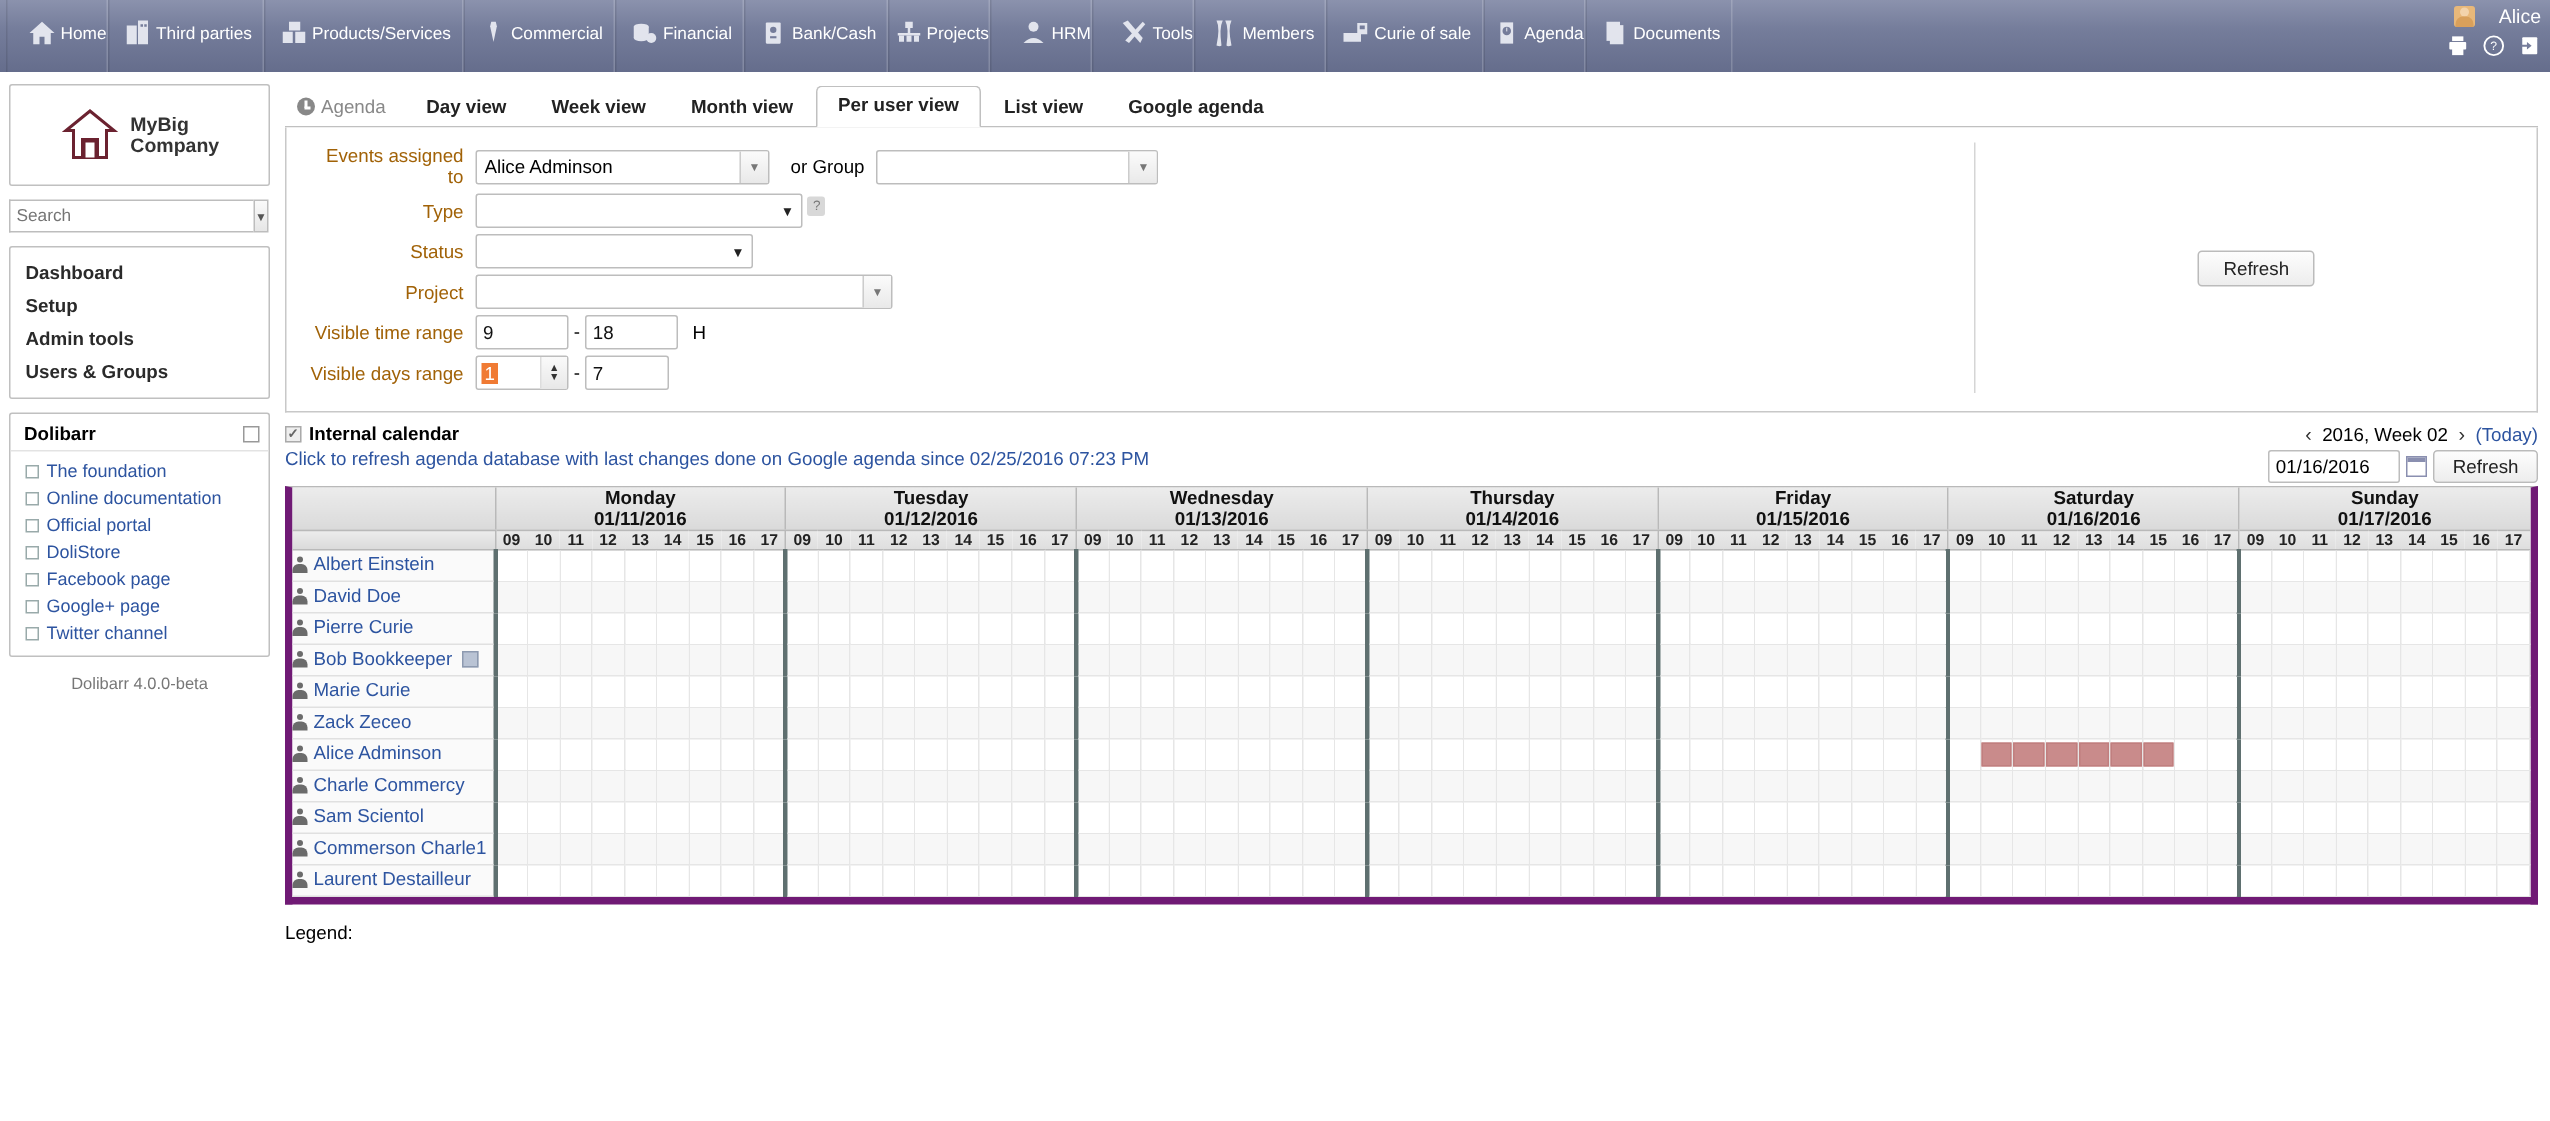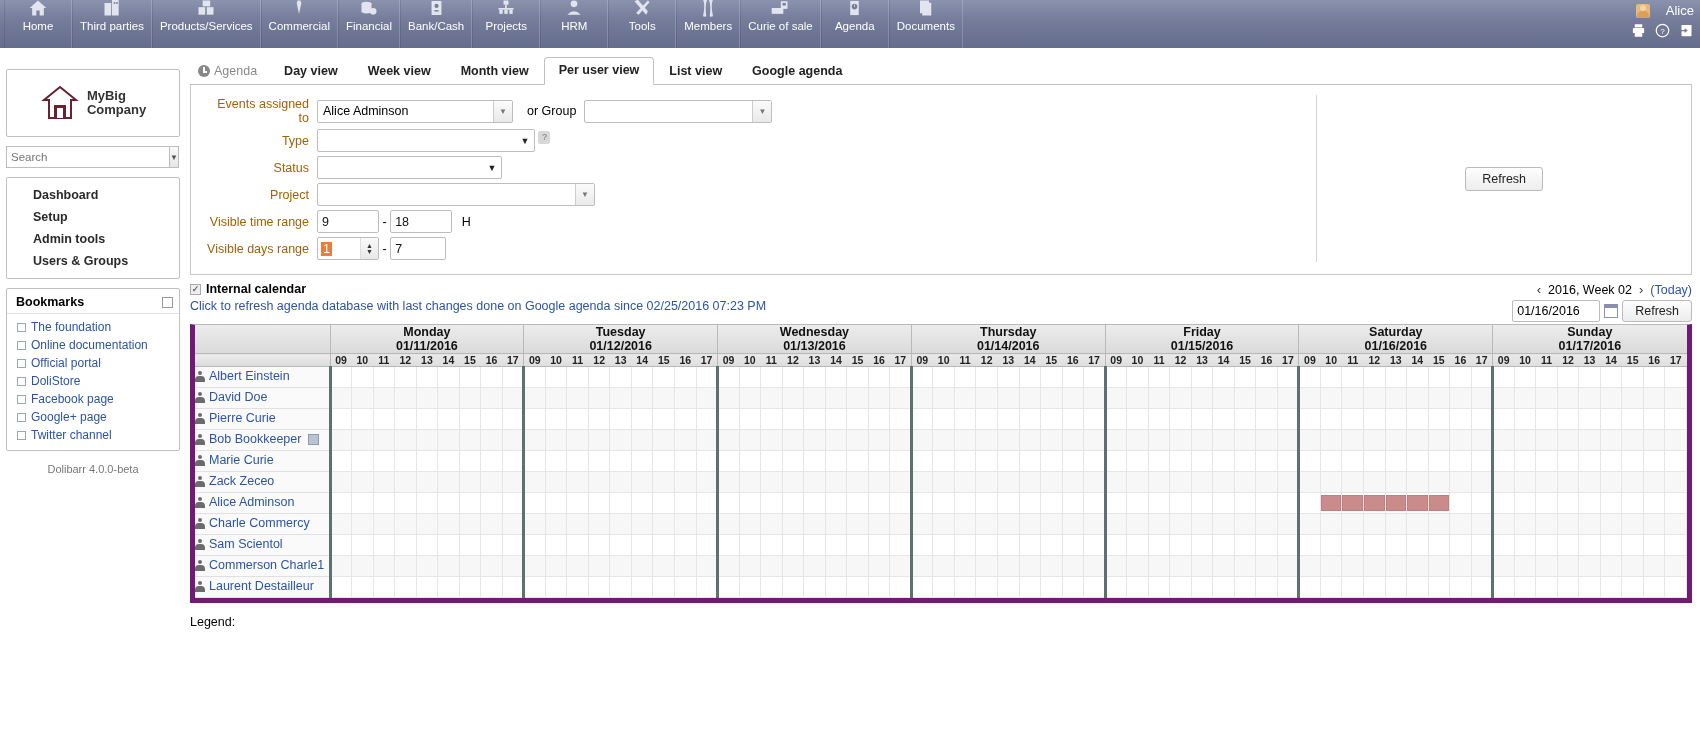--- a/index.html
+++ b/index.html
@@ -18,24 +18,24 @@
     position:relative;
     height:48px;
     background:linear-gradient(to bottom,#8b92ad 0%,#757d9b 40%,#656d8c 100%);
     display:flex;
     align-items:stretch;
     padding-left:4px;
   }
   .tmitem {
     width:68px;
     display:flex;
-    flex-direction:column;
+    flex-direction:row;
     align-items:center;
     justify-content:flex-end;
-    padding-bottom:16px;
+    padding-bottom:3px;
     color:#fff;
     font-size:11.5px;
     border-right:1px solid rgba(255,255,255,0.18);
     border-left:1px solid rgba(0,0,0,0.10);
     text-decoration:none;
     white-space:nowrap;
     position:relative;
   }
   .tmitem.wide { width:auto; padding-left:7px; padding-right:7px; }
   .tmicon {
@@ -61,21 +61,21 @@
   #avatar:before{content:'';position:absolute;left:4px;top:1px;width:6px;height:6px;border-radius:50%;background:#f3d3ab;}
   #avatar:after{content:'';position:absolute;left:1px;top:7px;width:12px;height:8px;border-radius:5px 5px 0 0;background:#d9a05b;}
   #toprighticons { display:flex; gap:9px; margin-top:5px; }
   #toprighticons span { width:15px;height:15px;display:flex;align-items:center;justify-content:center; cursor:pointer;}
   #toprighticons svg { fill:#fff; }
 
   
   #body { display:flex; align-items:flex-start; }
 
   
-  #left { width:180px; flex:0 0 180px; padding:8px 0 0 6px;margin-top:13px; }
+  #left { width:180px; flex:0 0 180px; padding:8px 0 0 6px; }
   .lbox {
     border:1px solid #c0c0c0;
     background:#fff;
     margin-bottom:9px;
     border-radius:2px;
   }
   #logobox {
     height:68px;
     display:flex; align-items:center; justify-content:center; gap:7px;
     padding:0 6px;
@@ -90,21 +90,21 @@
     font-family:"Liberation Sans", sans-serif;
     background:#fff;
   }
   #searchbtn {
     width:17px; border:1px solid #bdbdbd;
     background:linear-gradient(to bottom,#fafafa,#e6e6e6);
     display:flex;align-items:center;justify-content:center;
     font-size:8px;color:#555;
   }
 
-  #mainmenu { padding:6px 16px; }
+  #mainmenu { padding:6px 0; }
   .mmitem {
     display:block;
     padding:4px 10px;
     font-size:12.5px;
     font-weight:bold;
     color:#2a2a2a;
     text-decoration:none;
   }
 
   #bookmarks { padding:0 0 6px 0; }
@@ -460,21 +460,21 @@
 
     <div class="lbox" id="mainmenu">
       <a class="mmitem">Dashboard</a>
       <a class="mmitem">Setup</a>
       <a class="mmitem">Admin tools</a>
       <a class="mmitem">Users &amp; Groups</a>
     </div>
 
     <div class="lbox" id="bookmarks">
       <div id="bmhead">
-        <span>Bookmarks</span>
+        <span>Dolibarr</span>
         <span id="bmheadicon"></span>
       </div>
       <div style="padding-top:4px">
         <div class="bmitem">
             <span class="bmicon"></span>
             <a class="bmlabel">The foundation</a>
           </div>
         <div class="bmitem">
             <span class="bmicon"></span>
             <a class="bmlabel">Online documentation</a>

